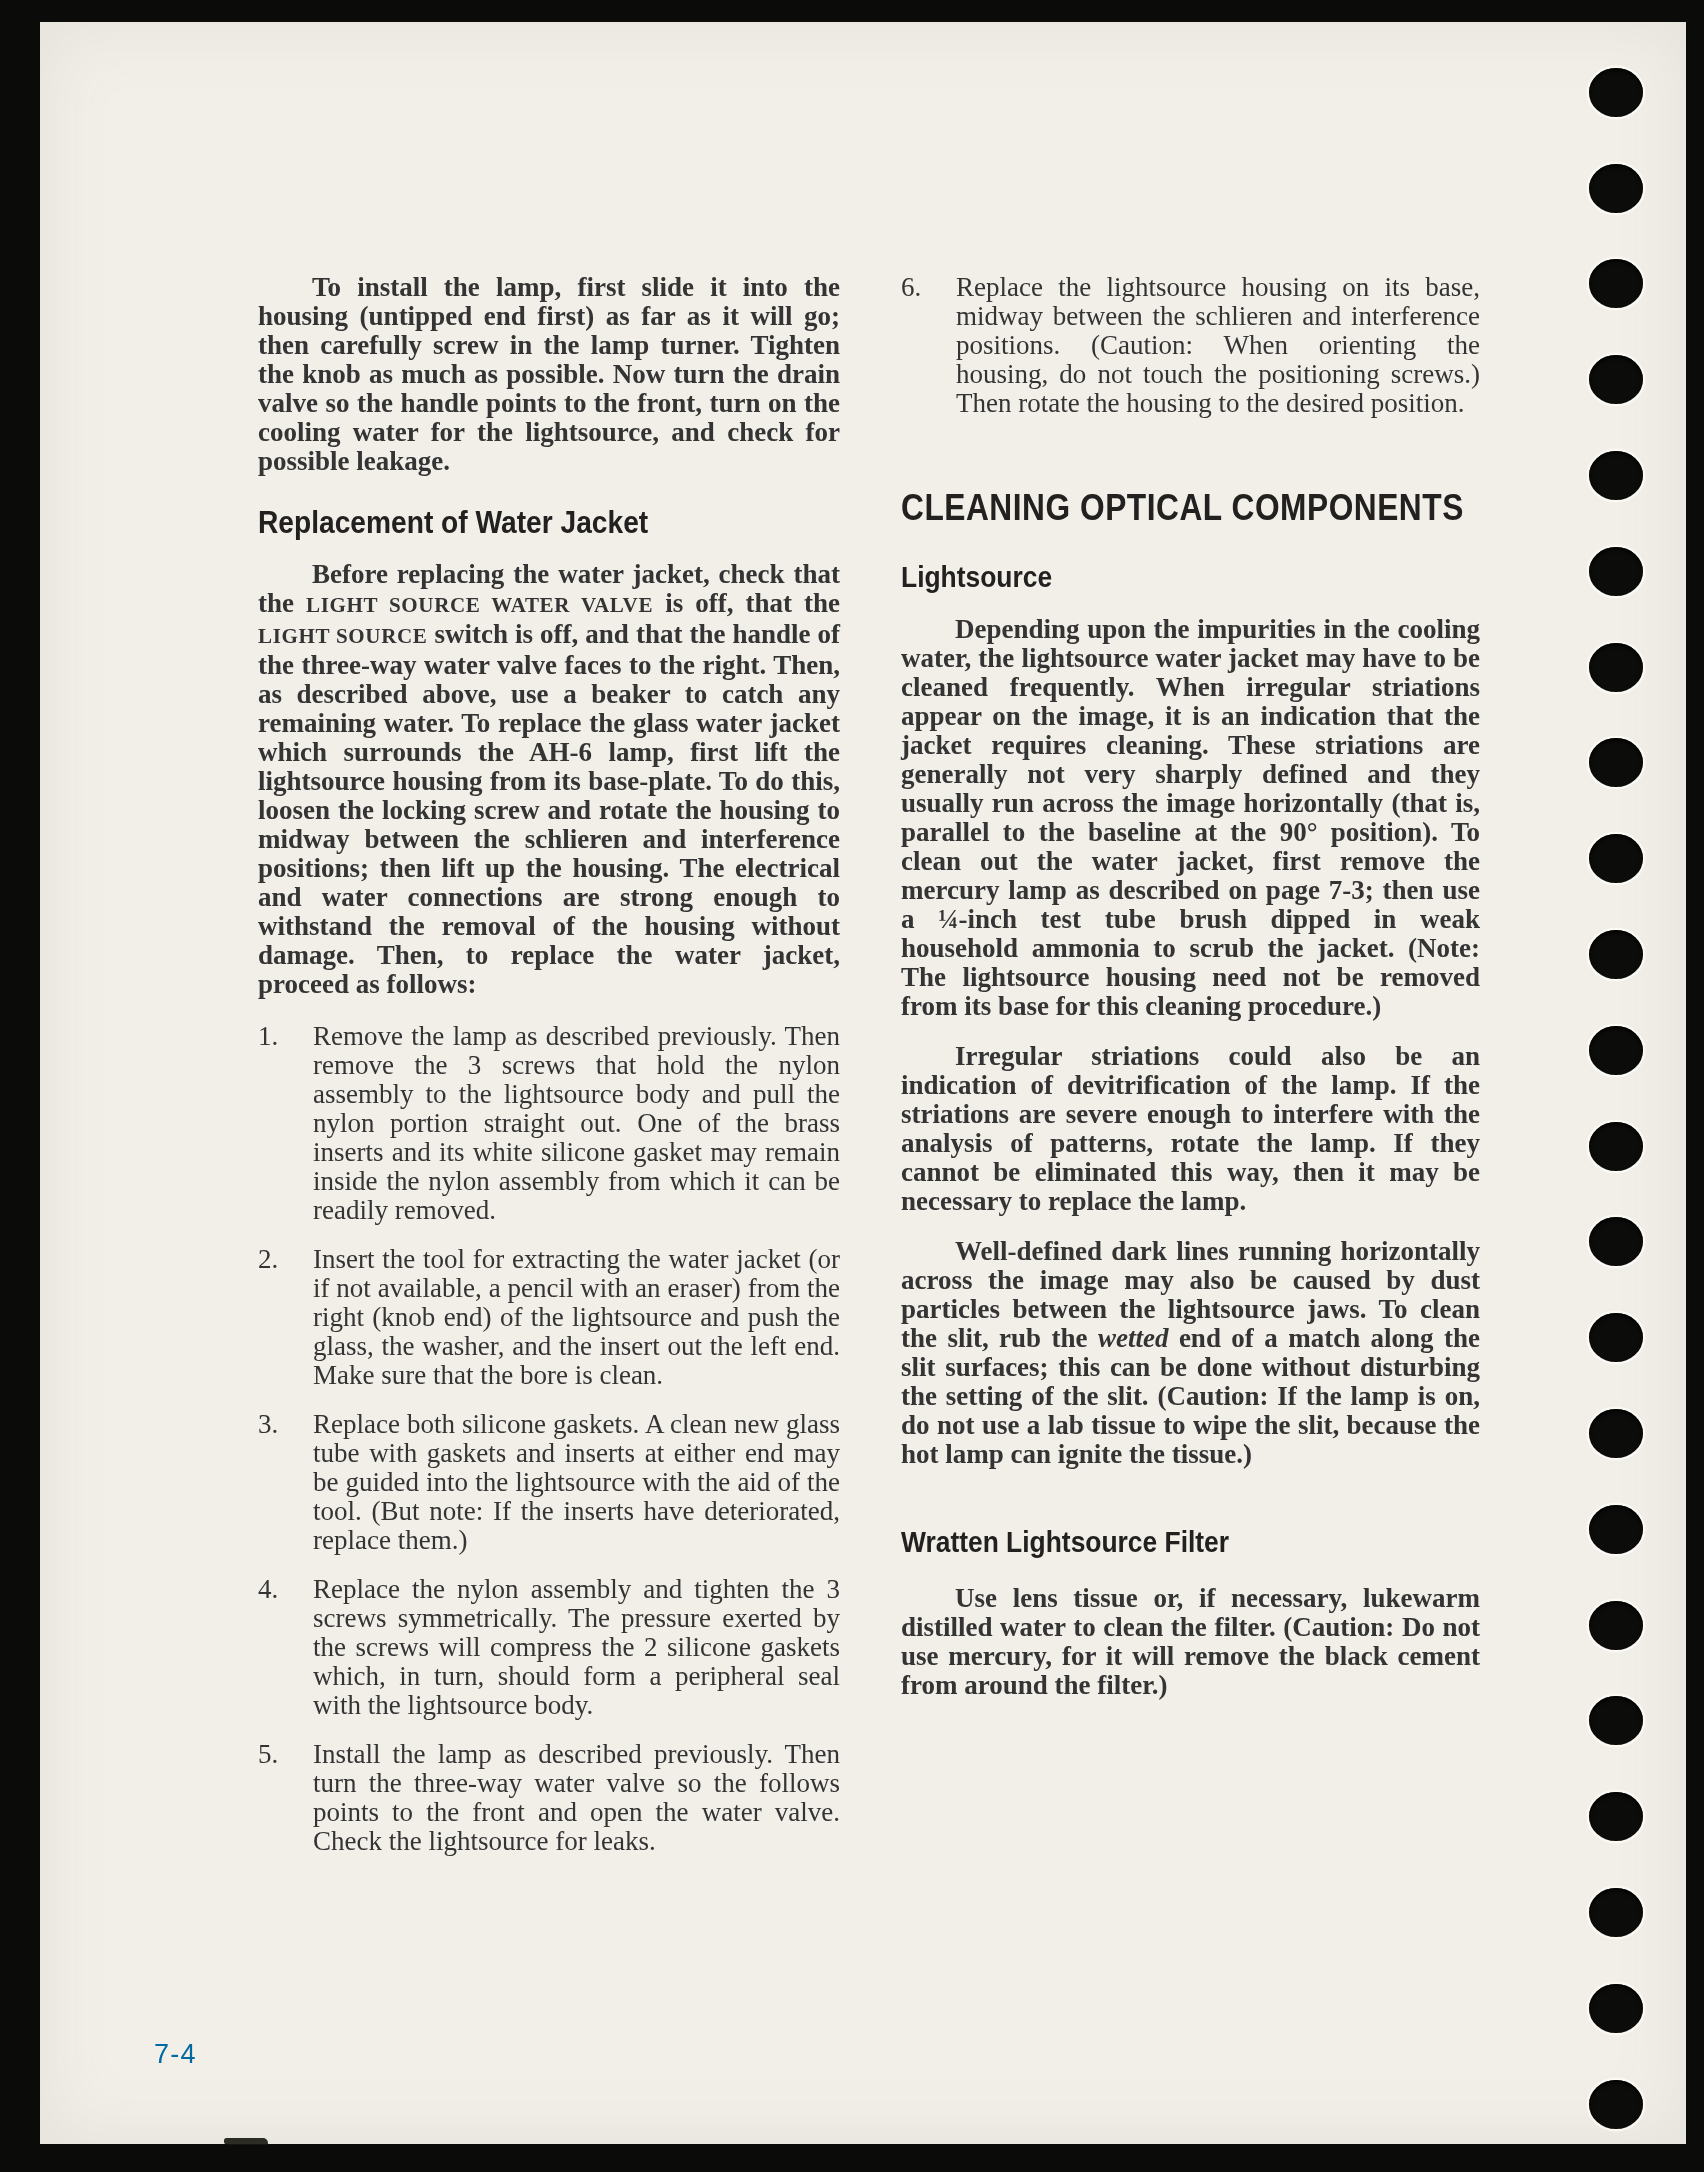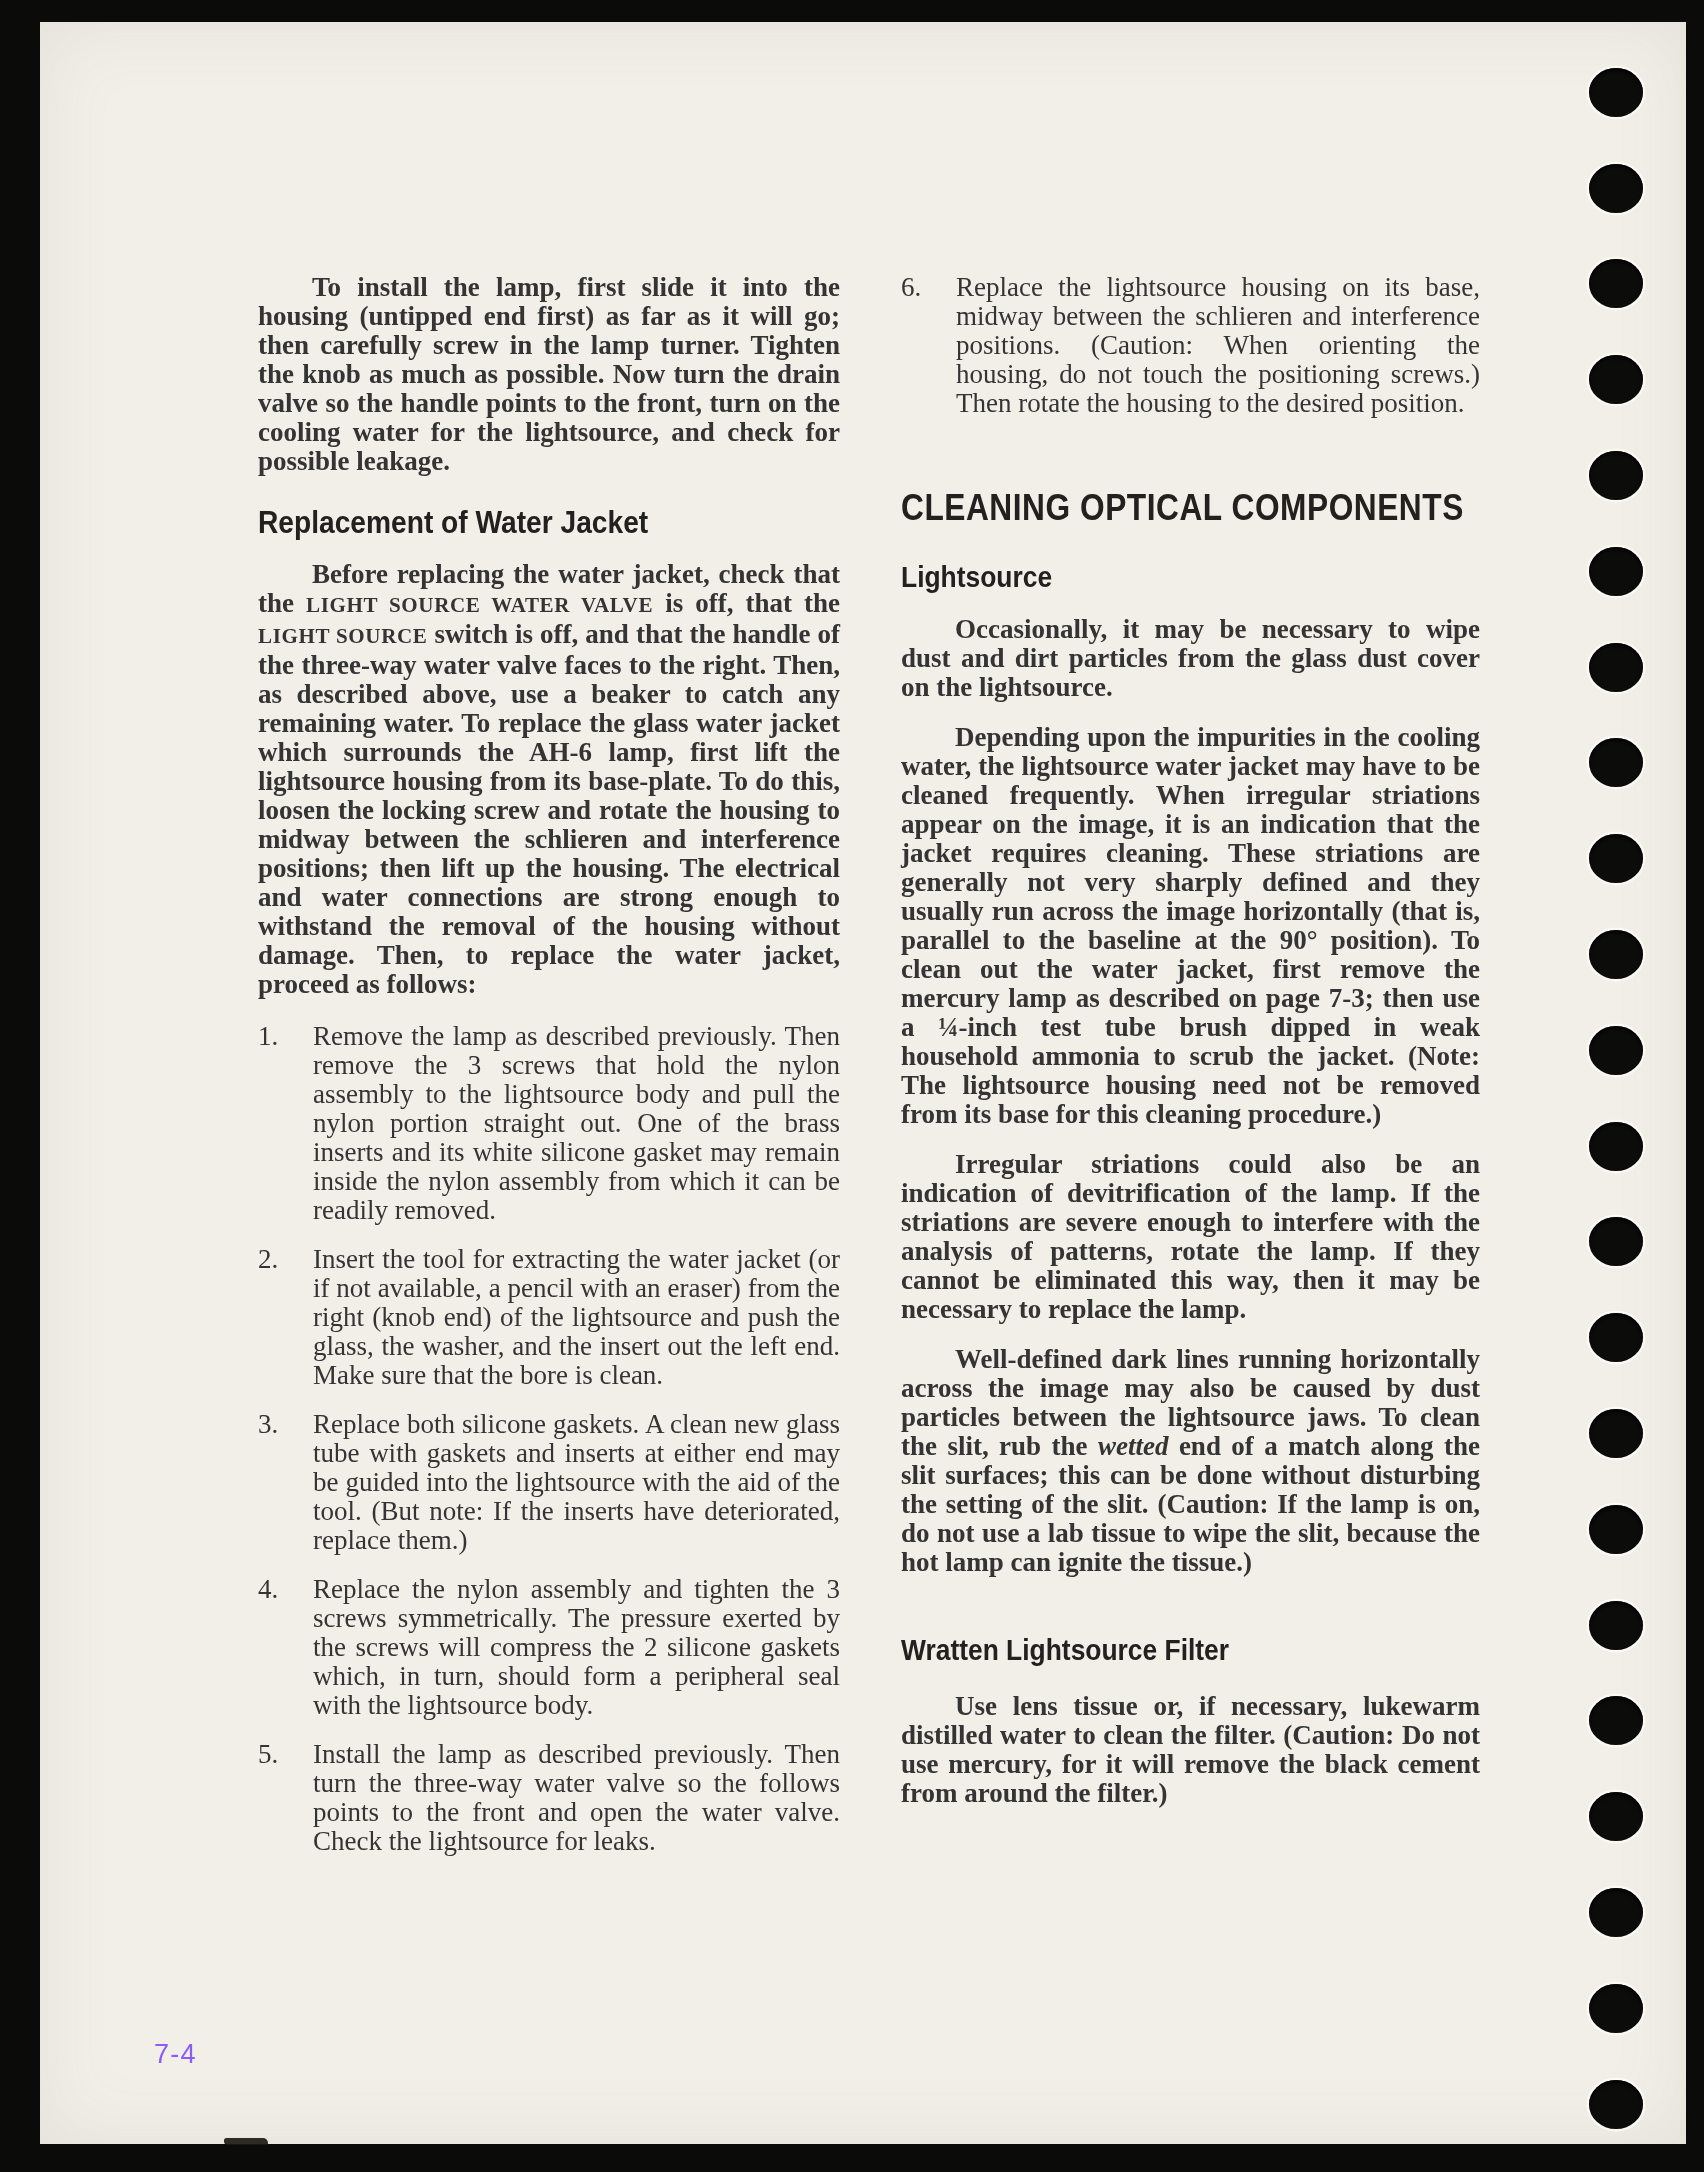--- a/index.html
+++ b/index.html
@@ -69,21 +69,21 @@
     position: absolute;
     left: 0;
     top: 0;
   }
   .page-number {
     position: absolute;
     left: 114px;   
     top: 2017px;   
     font-family: "Liberation Sans", "DejaVu Sans", sans-serif;
     font-size: 27px;
-    color: #8b5cf6;
+    color: #0369a1;
     letter-spacing: 1.2px;
   }
   .holes {
     position: absolute;
     left: 0; top: 0;
     width: 1705px; height: 2172px;
     pointer-events: none;
   }
   .hole {
     position: absolute;
@@ -145,21 +145,20 @@
     <div class="col col-right">
       <div class="step">
         <span class="step-num">6.</span>
         <span class="step-text"><span>Replace the lightsource housing on its base, midway between the schlieren and interference positions. (Caution: When orienting the housing, do not touch the positioning screws.) Then rotate the housing to the desired position.</span></span>
       </div>
 
       <h2 class="mainhead">CLEANING OPTICAL COMPONENTS</h2>
 
       <h3 class="subhead sh-lightsource">Lightsource</h3>
 
-      <p class="para"><span>Occasionally, it may be necessary to wipe dust and dirt particles from the glass dust cover on the lightsource.</span></p>
       <p class="para"><span>Depending upon the impurities in the cooling water, the lightsource water jacket may have to be cleaned frequently. When irregular striations appear on the image, it is an indication that the jacket requires cleaning. These striations are generally not very sharply defined and they usually run across the image horizontally (that is, parallel to the baseline at the 90° position). To clean out the water jacket, first remove the mercury lamp as described on page 7-3; then use a ¼-inch test tube brush dipped in weak household ammonia to scrub the jacket. (Note: The lightsource housing need not be removed from its base for this cleaning procedure.)</span></p>
       <p class="para"><span>Irregular striations could also be an indication of devitrification of the lamp. If the striations are severe enough to interfere with the analysis of patterns, rotate the lamp. If they cannot be eliminated this way, then it may be necessary to replace the lamp.</span></p>
       <p class="para"><span>Well-defined dark lines running horizontally across the image may also be caused by dust particles between the lightsource jaws. To clean the slit, rub the </span><span class="seg-italic">wetted</span><span> end of a match along the slit surfaces; this can be done without disturbing the setting of the slit. (Caution: If the lamp is on, do not use a lab tissue to wipe the slit, because the hot lamp can ignite the tissue.)</span></p>
 
       <h3 class="subhead sh-wratten">Wratten Lightsource Filter</h3>
 
       <p class="para"><span>Use lens tissue or, if necessary, lukewarm distilled water to clean the filter. (Caution: Do not use mercury, for it will remove the black cement from around the filter.)</span></p>
     </div>
 
     <div class="page-number">7-4</div>

